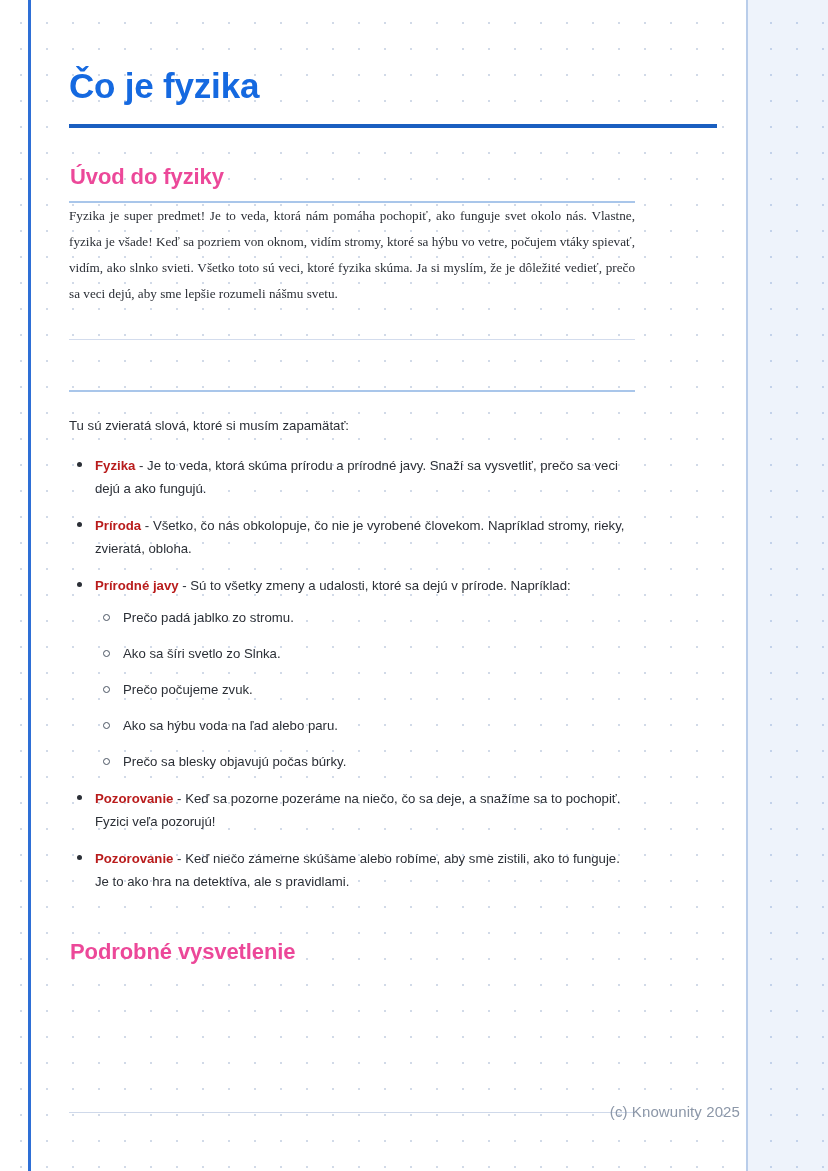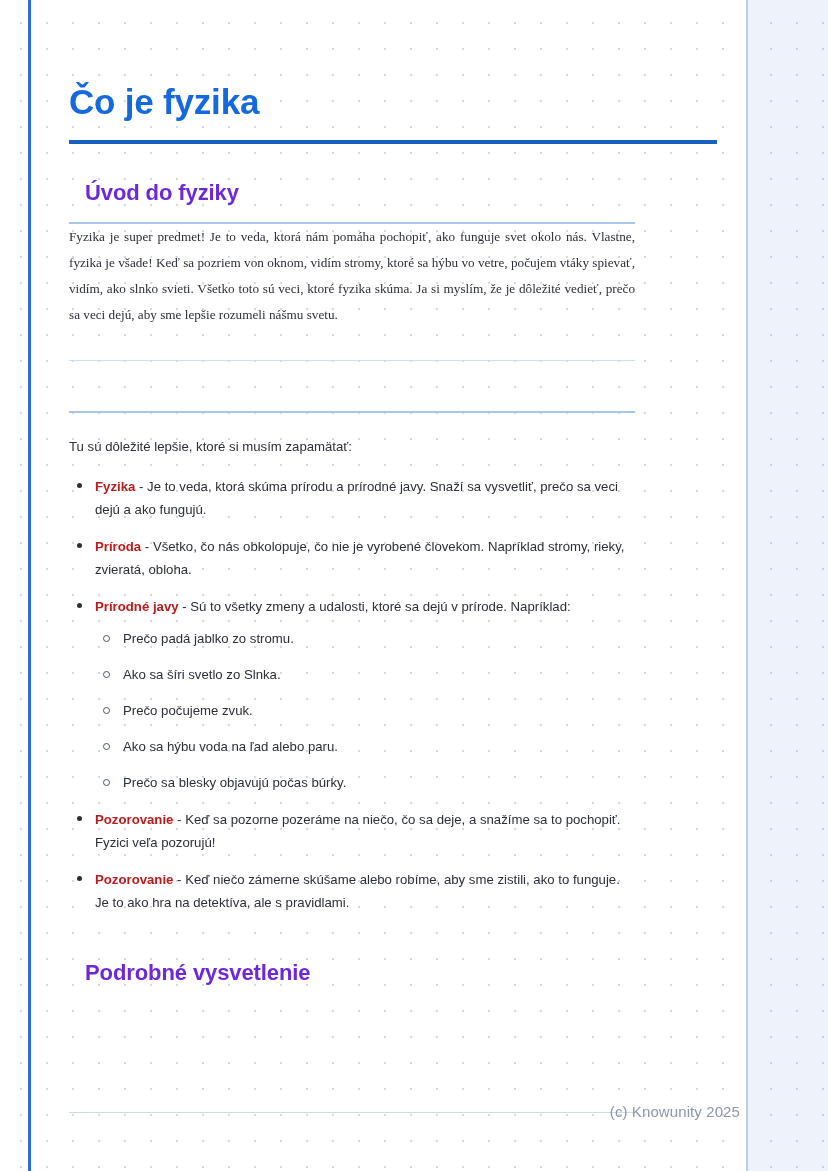--- a/index.html
+++ b/index.html
@@ -60,45 +60,45 @@
     position: absolute;
     left: 0; top: 0; right: 0; bottom: 0;
     background-image: radial-gradient(#c3d2ea 1px, transparent 1.1px);
     background-size: 26px 26px;
     background-position: 10px 10px;
   }
 
   .content {
     position: absolute;
     left: 69px;
-    top: 16px;
+    top: 0;
     width: 566px;
   }
 
   h1.doc-title {
     margin: 0;
     padding-top: 66px;
     font-size: 35px;
     line-height: 1.15;
     font-weight: bold;
     color: #1569e0;
     letter-spacing: -0.2px;
   }
   .title-rule {
     margin-top: 18px;
     width: 648px;
     height: 4px;
     background: #1a5fc0;
   }
 
   h2.section {
-    margin: 16px;
+    margin: 1px;
     font-size: 22px;
     font-weight: bold;
-    color: #6d28d9;
+    color: #ec4899;
     letter-spacing: -0.1px;
   }
   .section-rule {
     margin-top: 11px;
     width: 566px;
     height: 2px;
     background: #a9c6ea;
   }
 
   .sec-intro { margin-top: 36px; }
@@ -215,21 +215,21 @@
 
     <div class="sec-intro">
       <h2 class="section">Úvod do fyziky</h2>
       <div class="section-rule"></div>
       <p class="body intro-para">Fyzika je super predmet! Je to veda, ktorá nám pomáha pochopiť, ako funguje svet okolo nás. Vlastne, fyzika je všade! Keď sa pozriem von oknom, vidím stromy, ktoré sa hýbu vo vetre, počujem vtáky spievať, vidím, ako slnko svieti. Všetko toto sú veci, ktoré fyzika skúma. Ja si myslím, že je dôležité vedieť, prečo sa veci dejú, aby sme lepšie rozumeli nášmu svetu.</p>
       <div class="soft-rule"></div>
     </div>
 
     <div class="sec-keyterms">
       <div class="section-rule"></div>
-      <p class="lead">Tu sú dôležité lepšie, ktoré si musím zapamätať:</p>
+      <p class="lead">Tu sú zvieratá slová, ktoré si musím zapamätať:</p>
 
       <ul class="terms">
 
         <li>
           <span class="bullet"></span>
           <span class="term-name">Fyzika</span><span> - Je to veda, ktorá skúma prírodu a prírodné javy. Snaží sa vysvetliť, prečo sa veci dejú a ako fungujú.</span>
         </li>
 
         <li>
           <span class="bullet"></span>

